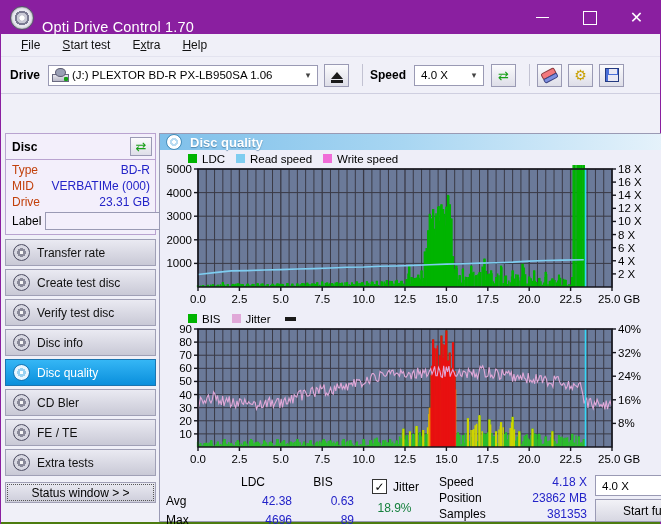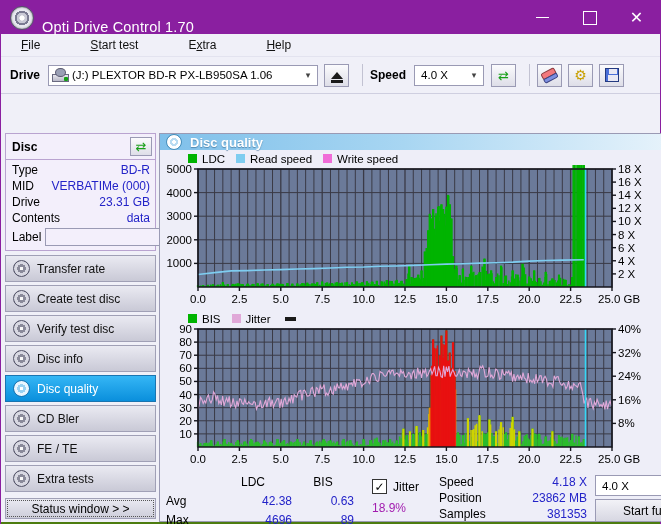--- a/index.html
+++ b/index.html
@@ -12,21 +12,21 @@
     background:radial-gradient(circle at 50% 50%,#fdfdfd 0 16%,#c9c9d6 17% 33%,#7a7a92 34% 46%,#e8e8f0 47% 72%,#9a9ab0 73% 100%);
     border:1px solid #55556a;box-shadow:inset 0 0 2px #555;}
   .tb-title{color:#fff;font-size:14.5px;letter-spacing:.2px;margin-top:19px;}
   .tb-btns{position:absolute;right:0;top:0;height:33px;display:flex;}
   .tb-btn{width:47px;height:33px;display:flex;align-items:center;justify-content:center;color:#fff;}
   .tb-btn .min{width:13px;height:1px;background:#fff;display:block;}
   .tb-btn .max{width:12px;height:12px;border:1.5px solid #fff;display:block;}
   .tb-btn .cls{font-size:16px;line-height:16px;font-family:"DejaVu Sans",sans-serif;}
 
   
-  .menubar{height:22px;background:#f0f0f8;display:flex;align-items:center;padding-left:9px;border-bottom:1px solid #e3e3ef;gap:28px;}
+  .menubar{height:22px;background:#f0f0f8;display:flex;align-items:center;padding-left:9px;border-bottom:1px solid #e3e3ef;}
   .menu-item{padding:2px 11px;font-size:12px;color:#111;}
   .menu-item u{text-decoration:underline;}
 
   
   .toolbar{height:36px;background:#f0f0f8;display:flex;align-items:center;padding-left:9px;border-bottom:1px solid #cfcfe0;}
   .tb-label{font-weight:bold;font-size:12px;margin-right:8px;}
   .combo{height:21px;background:#fff;border:1px solid #9a9ab4;display:flex;align-items:center;padding:0 2px 0 3px;box-sizing:border-box;}
   .combo .cv{flex:1;font-size:11.5px;white-space:nowrap;overflow:hidden;padding-left:3px;}
   .chev{width:14px;text-align:center;color:#444;font-size:9px;font-family:"DejaVu Sans",sans-serif;}
   .drive-combo{width:270px;margin-right:6px;}
@@ -51,21 +51,21 @@
   
   .mainrow{display:flex;height:392px;margin-top:36px;}
   .left{width:158px;background:#f0f0f8;padding:3px 3px 0 4px;box-sizing:border-box;}
 
   .discbox{border:1px solid #b9a3d0;background:#f3effb;margin-bottom:4px;}
   .disc-head{display:flex;align-items:center;justify-content:space-between;padding:3px 3px 3px 6px;border-bottom:1px solid #b9a3d0;background:#f3effb;}
   .disc-head b{font-size:12px;}
   .mini-btn{width:22px;height:19px;background:linear-gradient(#fbfbfd,#dedee8);border:1px solid #9a9ab4;display:flex;align-items:center;justify-content:center;box-sizing:border-box;}
   .disc-rows{padding:3px 5px 4px 6px;}
   .drow{display:flex;justify-content:space-between;align-items:center;font-size:12px;line-height:15px;margin-bottom:1px;}
-  .drow .k{color:#000000;}
+  .drow .k{color:#c2410c;}
   .drow .v{color:#2323c8;font-weight:normal;}
   .labelrow{display:flex;align-items:center;gap:4px;margin-top:2px;}
   .labelrow .k{width:36px;}
   .lbl-input{flex:1;height:18px;background:#f3effb;border:1px solid #9a9ab4;box-sizing:border-box;}
   .cdicon{width:14px;height:14px;border-radius:50%;background:radial-gradient(circle,#fff 0 18%,#cfc76a 19% 38%,#efe898 39% 70%,#c9bf55 71% 100%);border:1px solid #8a8240;}
 
   .navbtn{height:27px;margin-bottom:3px;display:flex;align-items:center;padding-left:7px;
     background:linear-gradient(#eaeaf2,#c9c9d6);border:1px solid #a0a0b6;box-sizing:border-box;font-size:12px;color:#111;}
   .navbtn.active{background:linear-gradient(#35b6f5,#0a8fdc);border:1px solid #1a74b0;color:#fff;}
   .navicon{width:15px;height:15px;margin-right:7px;border-radius:50%;
@@ -91,21 +91,21 @@
 
   
   .stats{display:flex;padding:4px 6px 2px 6px;font-size:12px;flex:1;}
   .stats .grid1{display:grid;grid-template-columns:48px 78px 62px;row-gap:2px;}
   .g-head{text-align:center;}
   .g-val{text-align:right;color:#2323c8;}
   .g-key{text-align:left;}
   .jit{margin-left:18px;display:grid;grid-template-columns:auto;row-gap:2px;}
   .jit-head{display:flex;align-items:center;gap:6px;}
   .chk{width:15px;height:15px;border:1px solid #333;background:#fff;display:flex;align-items:center;justify-content:center;font-size:12px;line-height:1;font-family:"DejaVu Sans",sans-serif;box-sizing:border-box;}
-  .jit-val{text-align:left;color:#a21caf;padding-right:2px;}
+  .jit-val{text-align:center;color:#15803d;padding-right:2px;}
   .spd{margin-left:20px;display:grid;grid-template-columns:64px 84px;row-gap:2px;align-content:start;}
   .spd .k{text-align:left;}
   .spd .v{text-align:right;color:#2323c8;}
   .acts{margin-left:8px;display:flex;flex-direction:column;gap:3px;width:100px;}
   .act-btn{height:23px;background:linear-gradient(#f2f2f7,#d7d7e2);border:1px solid #9a9ab4;display:flex;align-items:center;justify-content:center;font-size:12px;box-sizing:border-box;}
   .spd-sel{height:21px;}
 
   
   .statusbar{height:22px;display:flex;align-items:center;border-top:4px solid #4d7c0f;background:#fca5a5;}
   .sb-text{width:146px;padding-left:5px;font-size:12px;}
@@ -198,24 +198,20 @@
             <span class="k">Type</span>
             <span class="v">BD-R</span>
           </div>
           <div class="drow">
             <span class="k">MID</span>
             <span class="v">VERBATIMe (000)</span>
           </div>
           <div class="drow">
             <span class="k">Drive</span>
             <span class="v">23.31 GB</span>
-          </div>
-          <div class="drow">
-            <span class="k">Contents</span>
-            <span class="v">data</span>
           </div>
           <div class="labelrow">
             <span class="k">Label</span>
             <input class="lbl-input" value="" style="">
             <span class="cdicon"></span>
           </div>
         </div>
       </div>
 
       <div class="navbtn">

